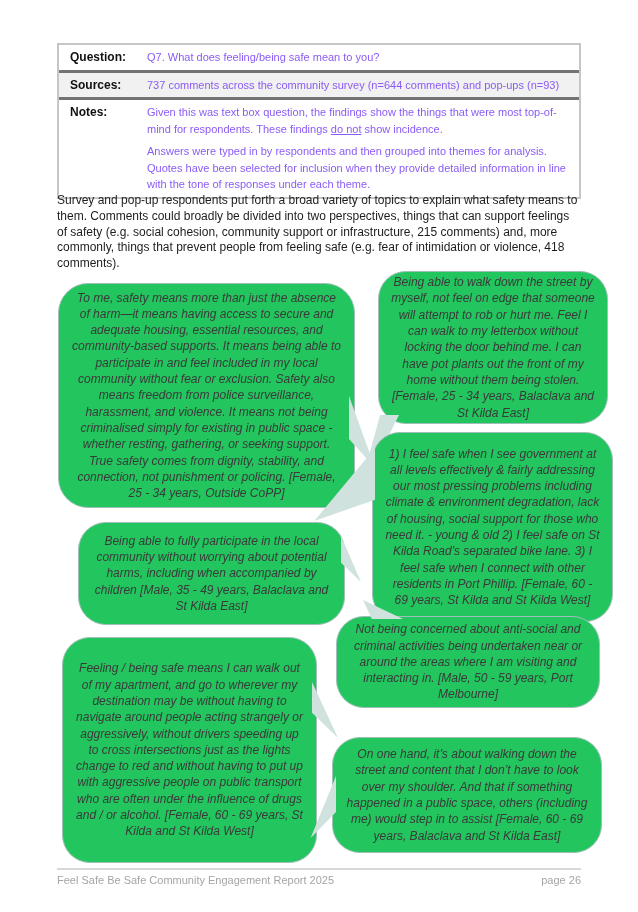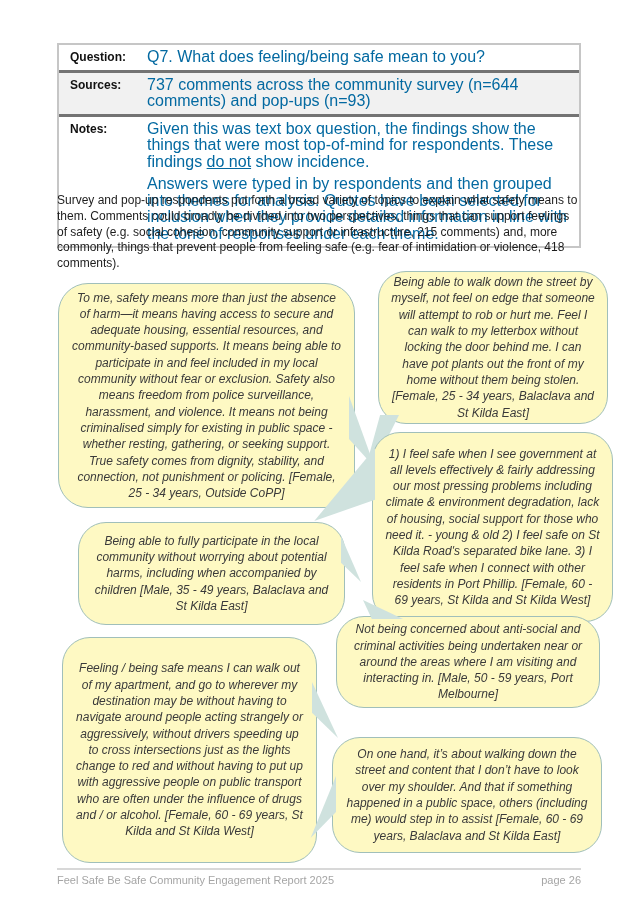--- a/index.html
+++ b/index.html
@@ -14,35 +14,35 @@
     border:2px solid #c6c6c6;background:#fff;
   }
   .trow{display:flex;border-top:3px solid #737373;}
   .trow:first-child{border-top:none;}
   .trow.shaded{background:#f1f1f1;}
   .tlabel{
     width:88px;flex:none;padding:4px 0 4px 11px;box-sizing:border-box;
     font-weight:bold;font-size:12px;line-height:16.5px;color:#111;
   }
   .tvalue{
-    flex:1;padding:4px 12px 4px 0;font-size:16px;line-height:16.5px;color:#0369a1;
+    flex:1;padding:4px 12px 4px 0;font-size:11px;line-height:16.5px;color:#8b5cf6;
   }
   .tvalue .para{margin:0 0 6px 0;}
   .tvalue .para:last-child{margin-bottom:0;}
   .ul{text-decoration:underline;}
 
   
   .intro{
     position:absolute;left:57px;top:193px;width:524px;
     font-size:12px;line-height:15.8px;color:#1d1d1d;
   }
 
   
   .bubble{
-    position:absolute;background:#fef9c3;border:1.4px solid #a0bfba;
+    position:absolute;background:#22c55e;border:1.4px solid #a0bfba;
     border-radius:28px;box-sizing:border-box;
     display:flex;align-items:center;justify-content:center;text-align:center;
     font-style:italic;font-size:12px;line-height:16.3px;color:#3a3a3a;
     padding:6px 12px;
   }
   .tail{position:absolute;background:#cfe2de;}
   
   .t1{right:-21px;top:112px;width:26px;height:78px;
       clip-path:polygon(0 0,100% 92%,0 55%);}
   

